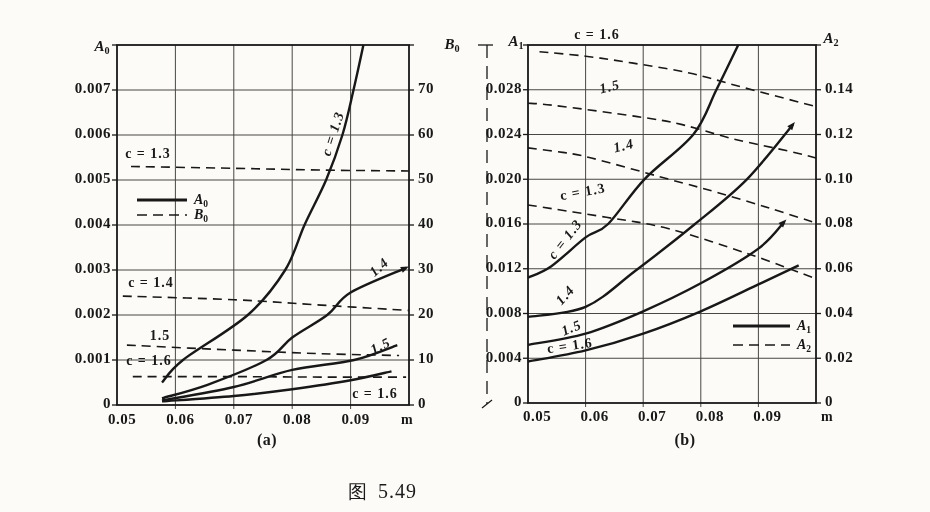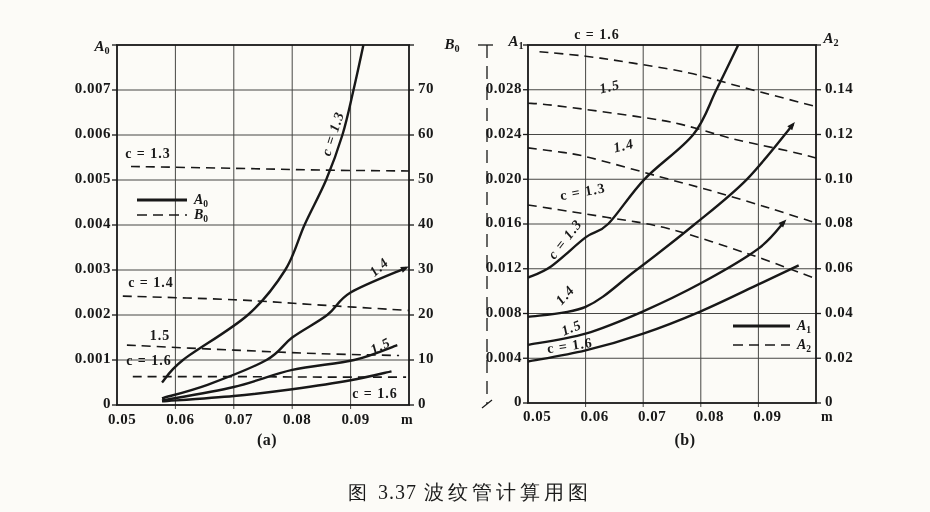--- a/index.html
+++ b/index.html
@@ -209,16 +209,15 @@
           <line x1="733" y1="326" x2="790" y2="326" stroke="#181818" stroke-width="3"></line>
           <text x="804" y="327" font-size="14" font-weight="700" text-anchor="middle" dominant-baseline="middle"><tspan font-style="italic">A</tspan><tspan font-size="9.520000000000001" dy="4">1</tspan></text>
           <line x1="733" y1="345" x2="790" y2="345" stroke="#181818" stroke-width="1.7" stroke-dasharray="10 6"></line>
           <text x="804" y="346" font-size="14" font-weight="700" text-anchor="middle" dominant-baseline="middle"><tspan font-style="italic">A</tspan><tspan font-size="9.520000000000001" dy="4">2</tspan></text>
         </g>
         <text x="685" y="441" font-size="16" font-weight="700" text-anchor="middle" dominant-baseline="middle" letter-spacing="0.5">(b)</text>
       </g>
     </svg>
   <div class="caption">
     <span class="cap-word">图</span>
-    <span class="cap-num">3.37</span>
-    <span class="cap-title">波纹管计算用图</span>
+    <span class="cap-num">5.49</span>
   </div>
 </div>
 
 </body></html>

